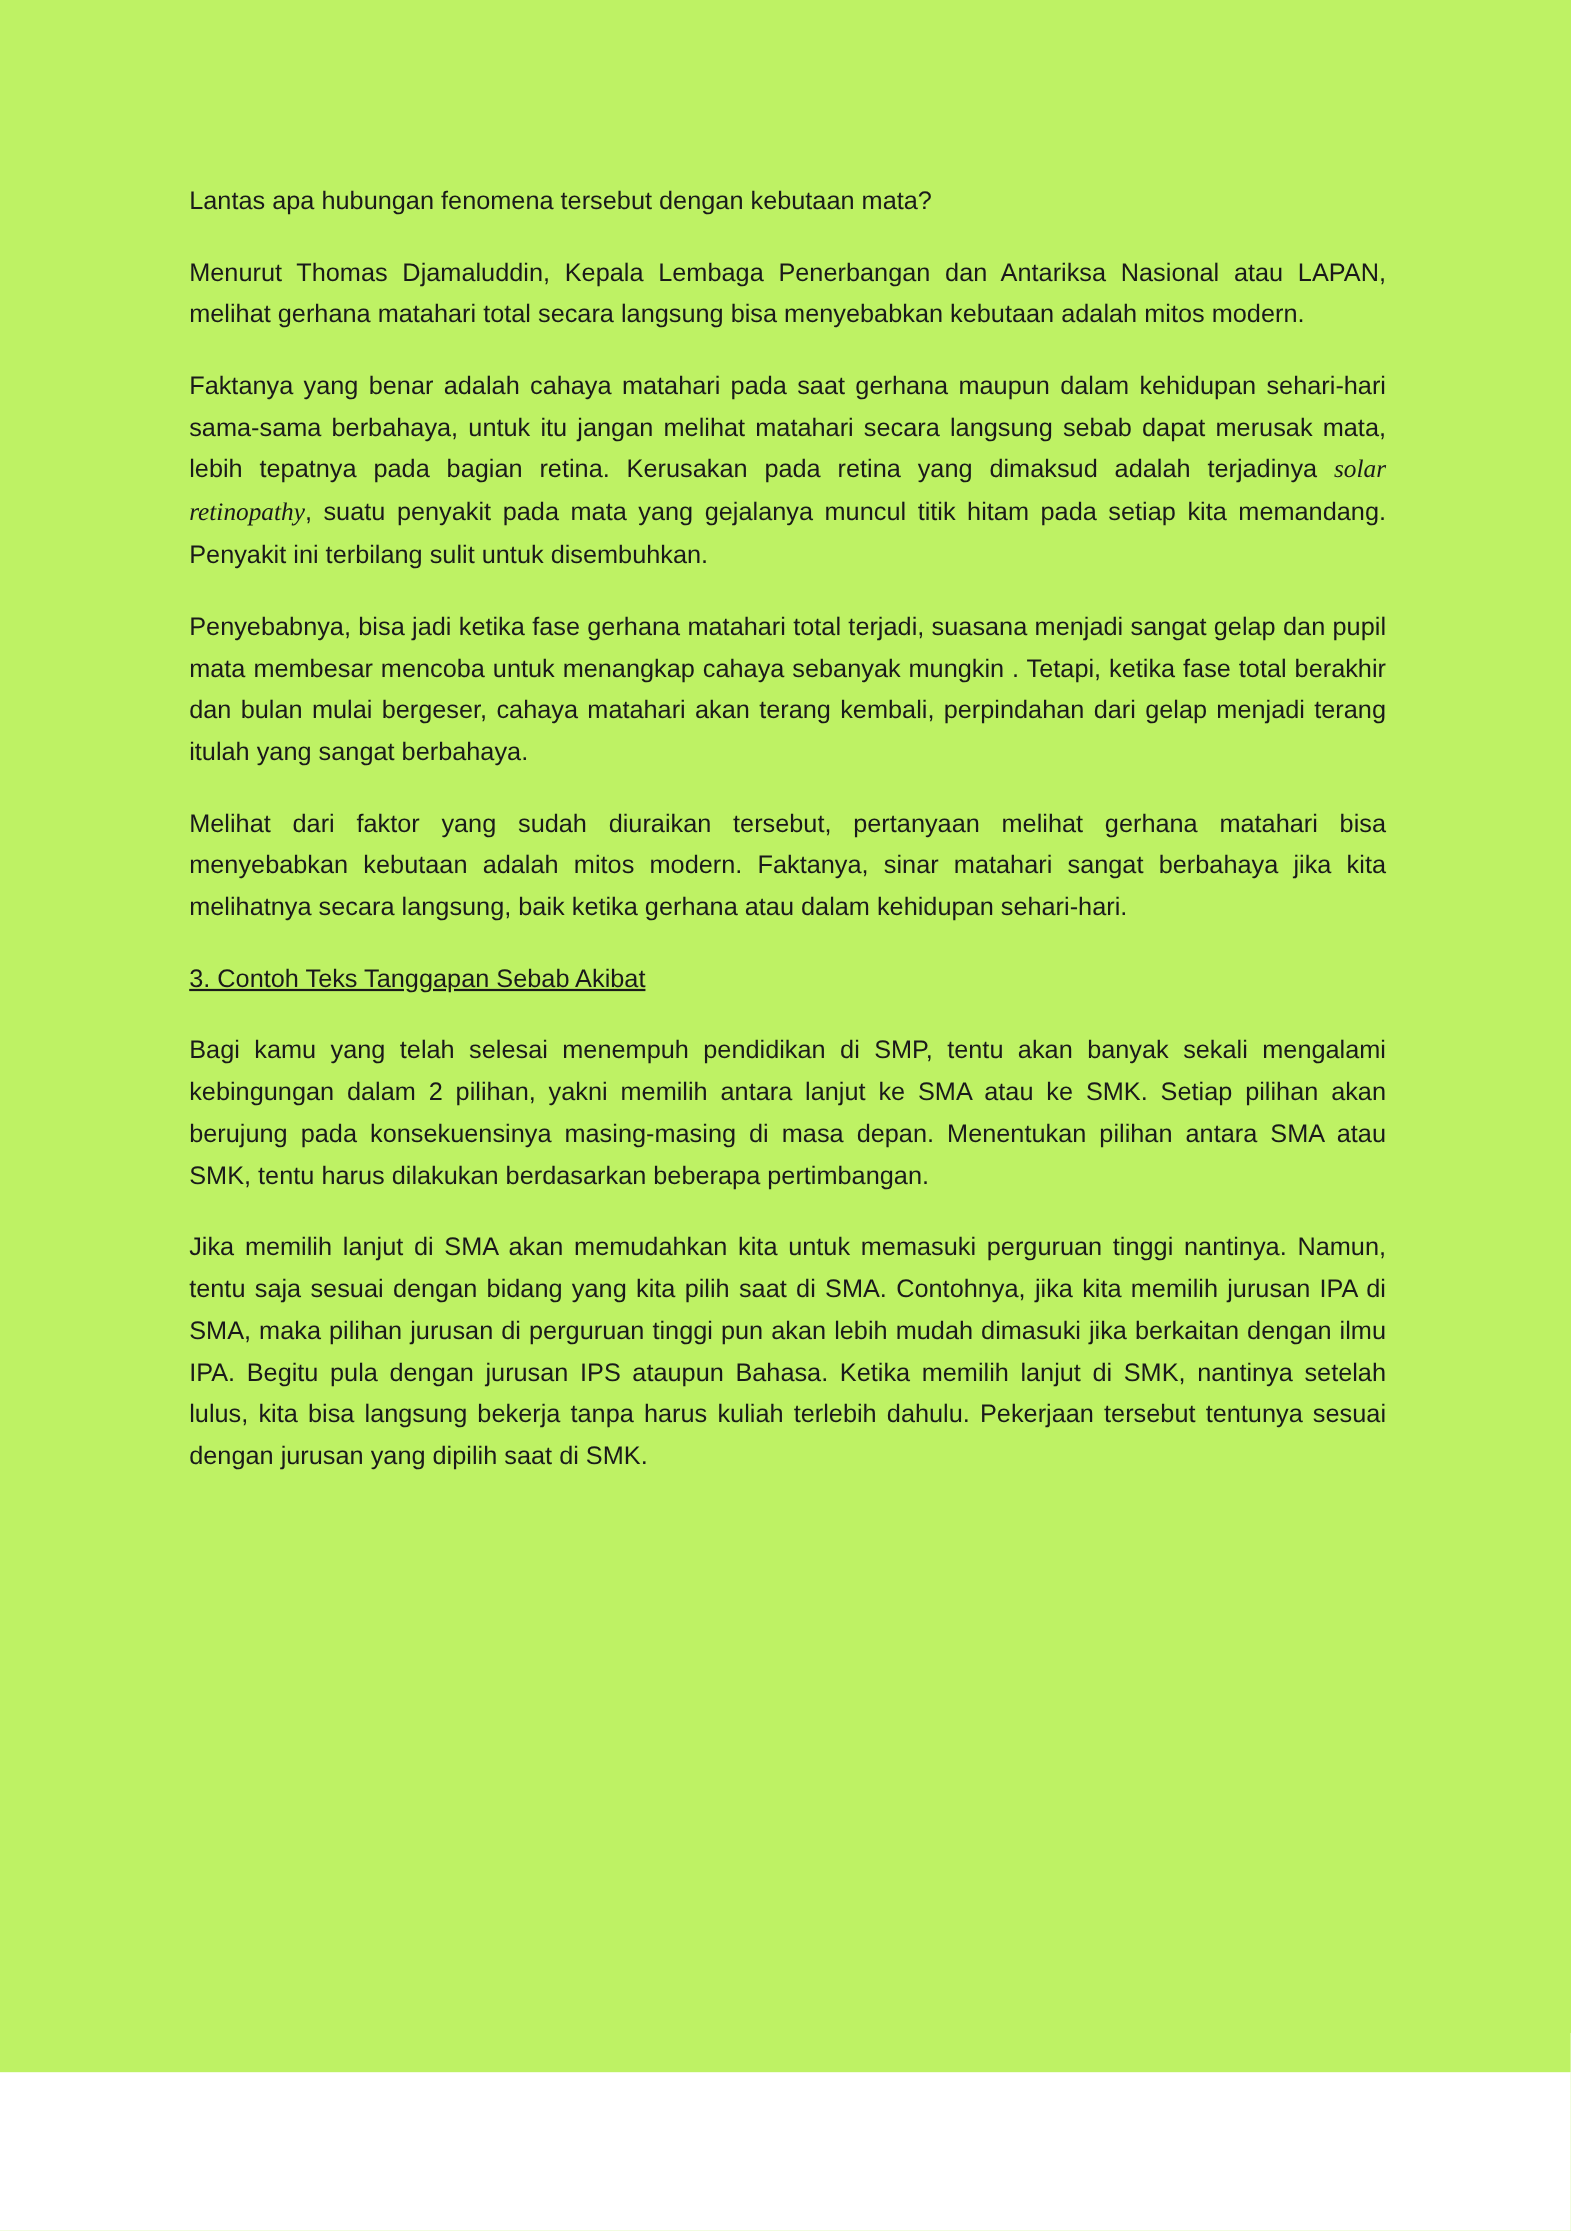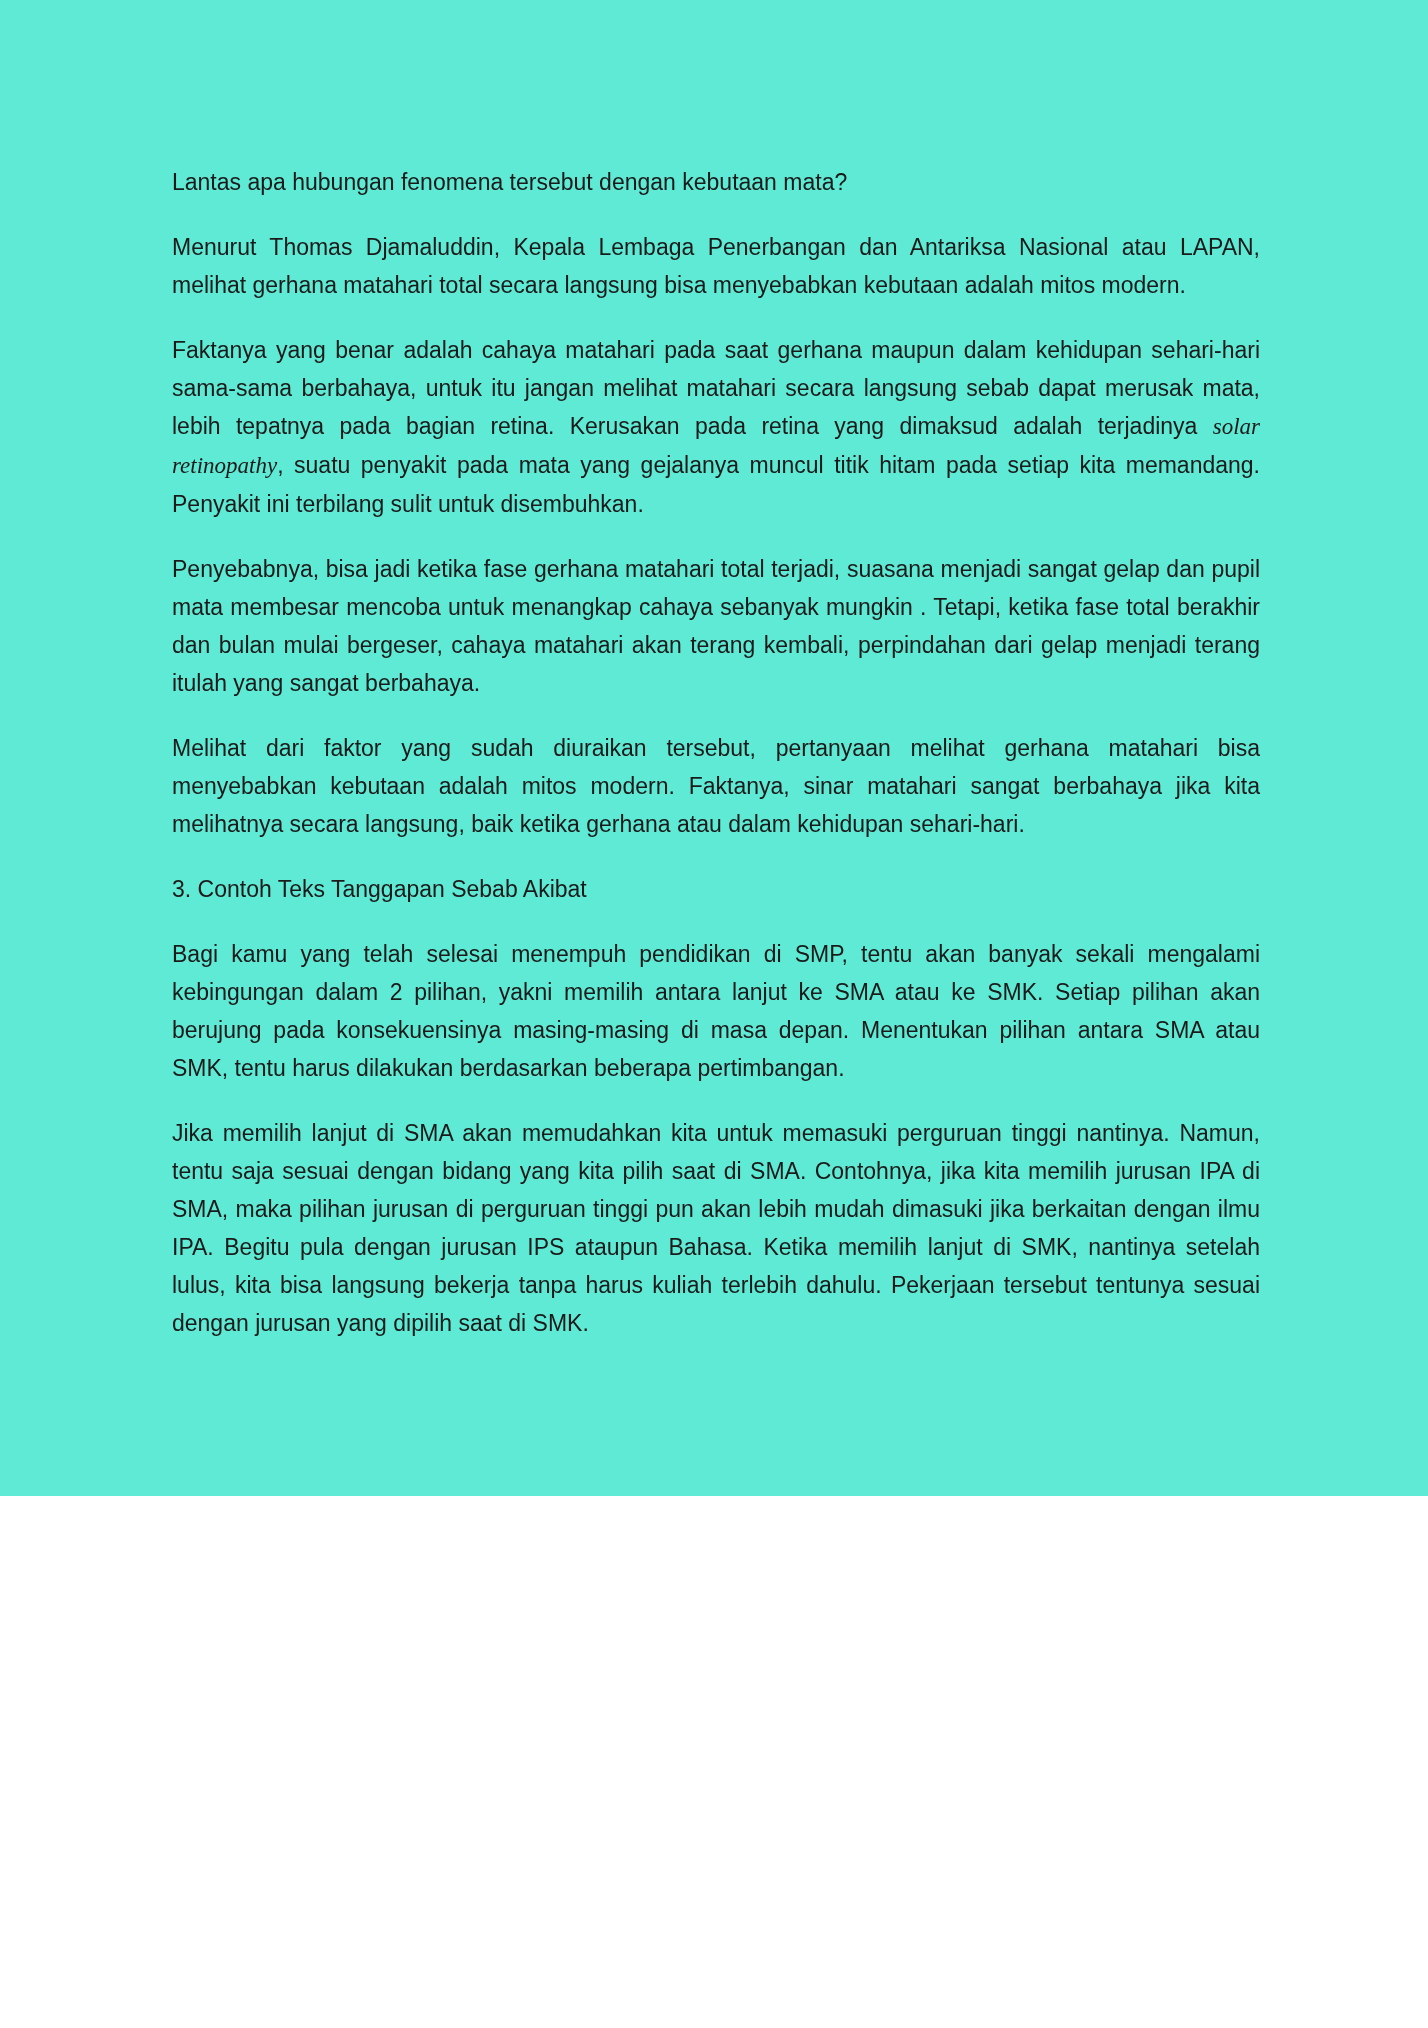--- a/index.html
+++ b/index.html
@@ -3,22 +3,22 @@
 <meta charset="utf-8">
 <style>
   html, body {
     margin: 0;
     padding: 0;
     background: #ffffff;
   }
   .page {
     position: relative;
     width: 1428px;
-    height: 1496px;
-    background: #5eead4;
+    height: 1884px;
+    background: #bef264;
     overflow: hidden;
     font-family: "Liberation Sans", sans-serif;
     color: #1a1a1a;
   }
   .content {
     position: absolute;
     top: 163px;
     left: 172px;
     right: 168px;
   }
@@ -30,20 +30,21 @@
     text-justify: inter-word;
   }
   .para.single {
     text-align: left;
   }
   .heading {
     margin: 0 0 27px 0;
     font-size: 23px;
     line-height: 38px;
     text-align: left;
+    text-decoration: underline;
   }
   .term {
     font-family: "Liberation Serif", serif;
     font-style: italic;
   }
   .footer-badge {
     position: absolute;
     left: 50%;
     top: 1928px;
     transform: translateX(-50%);

